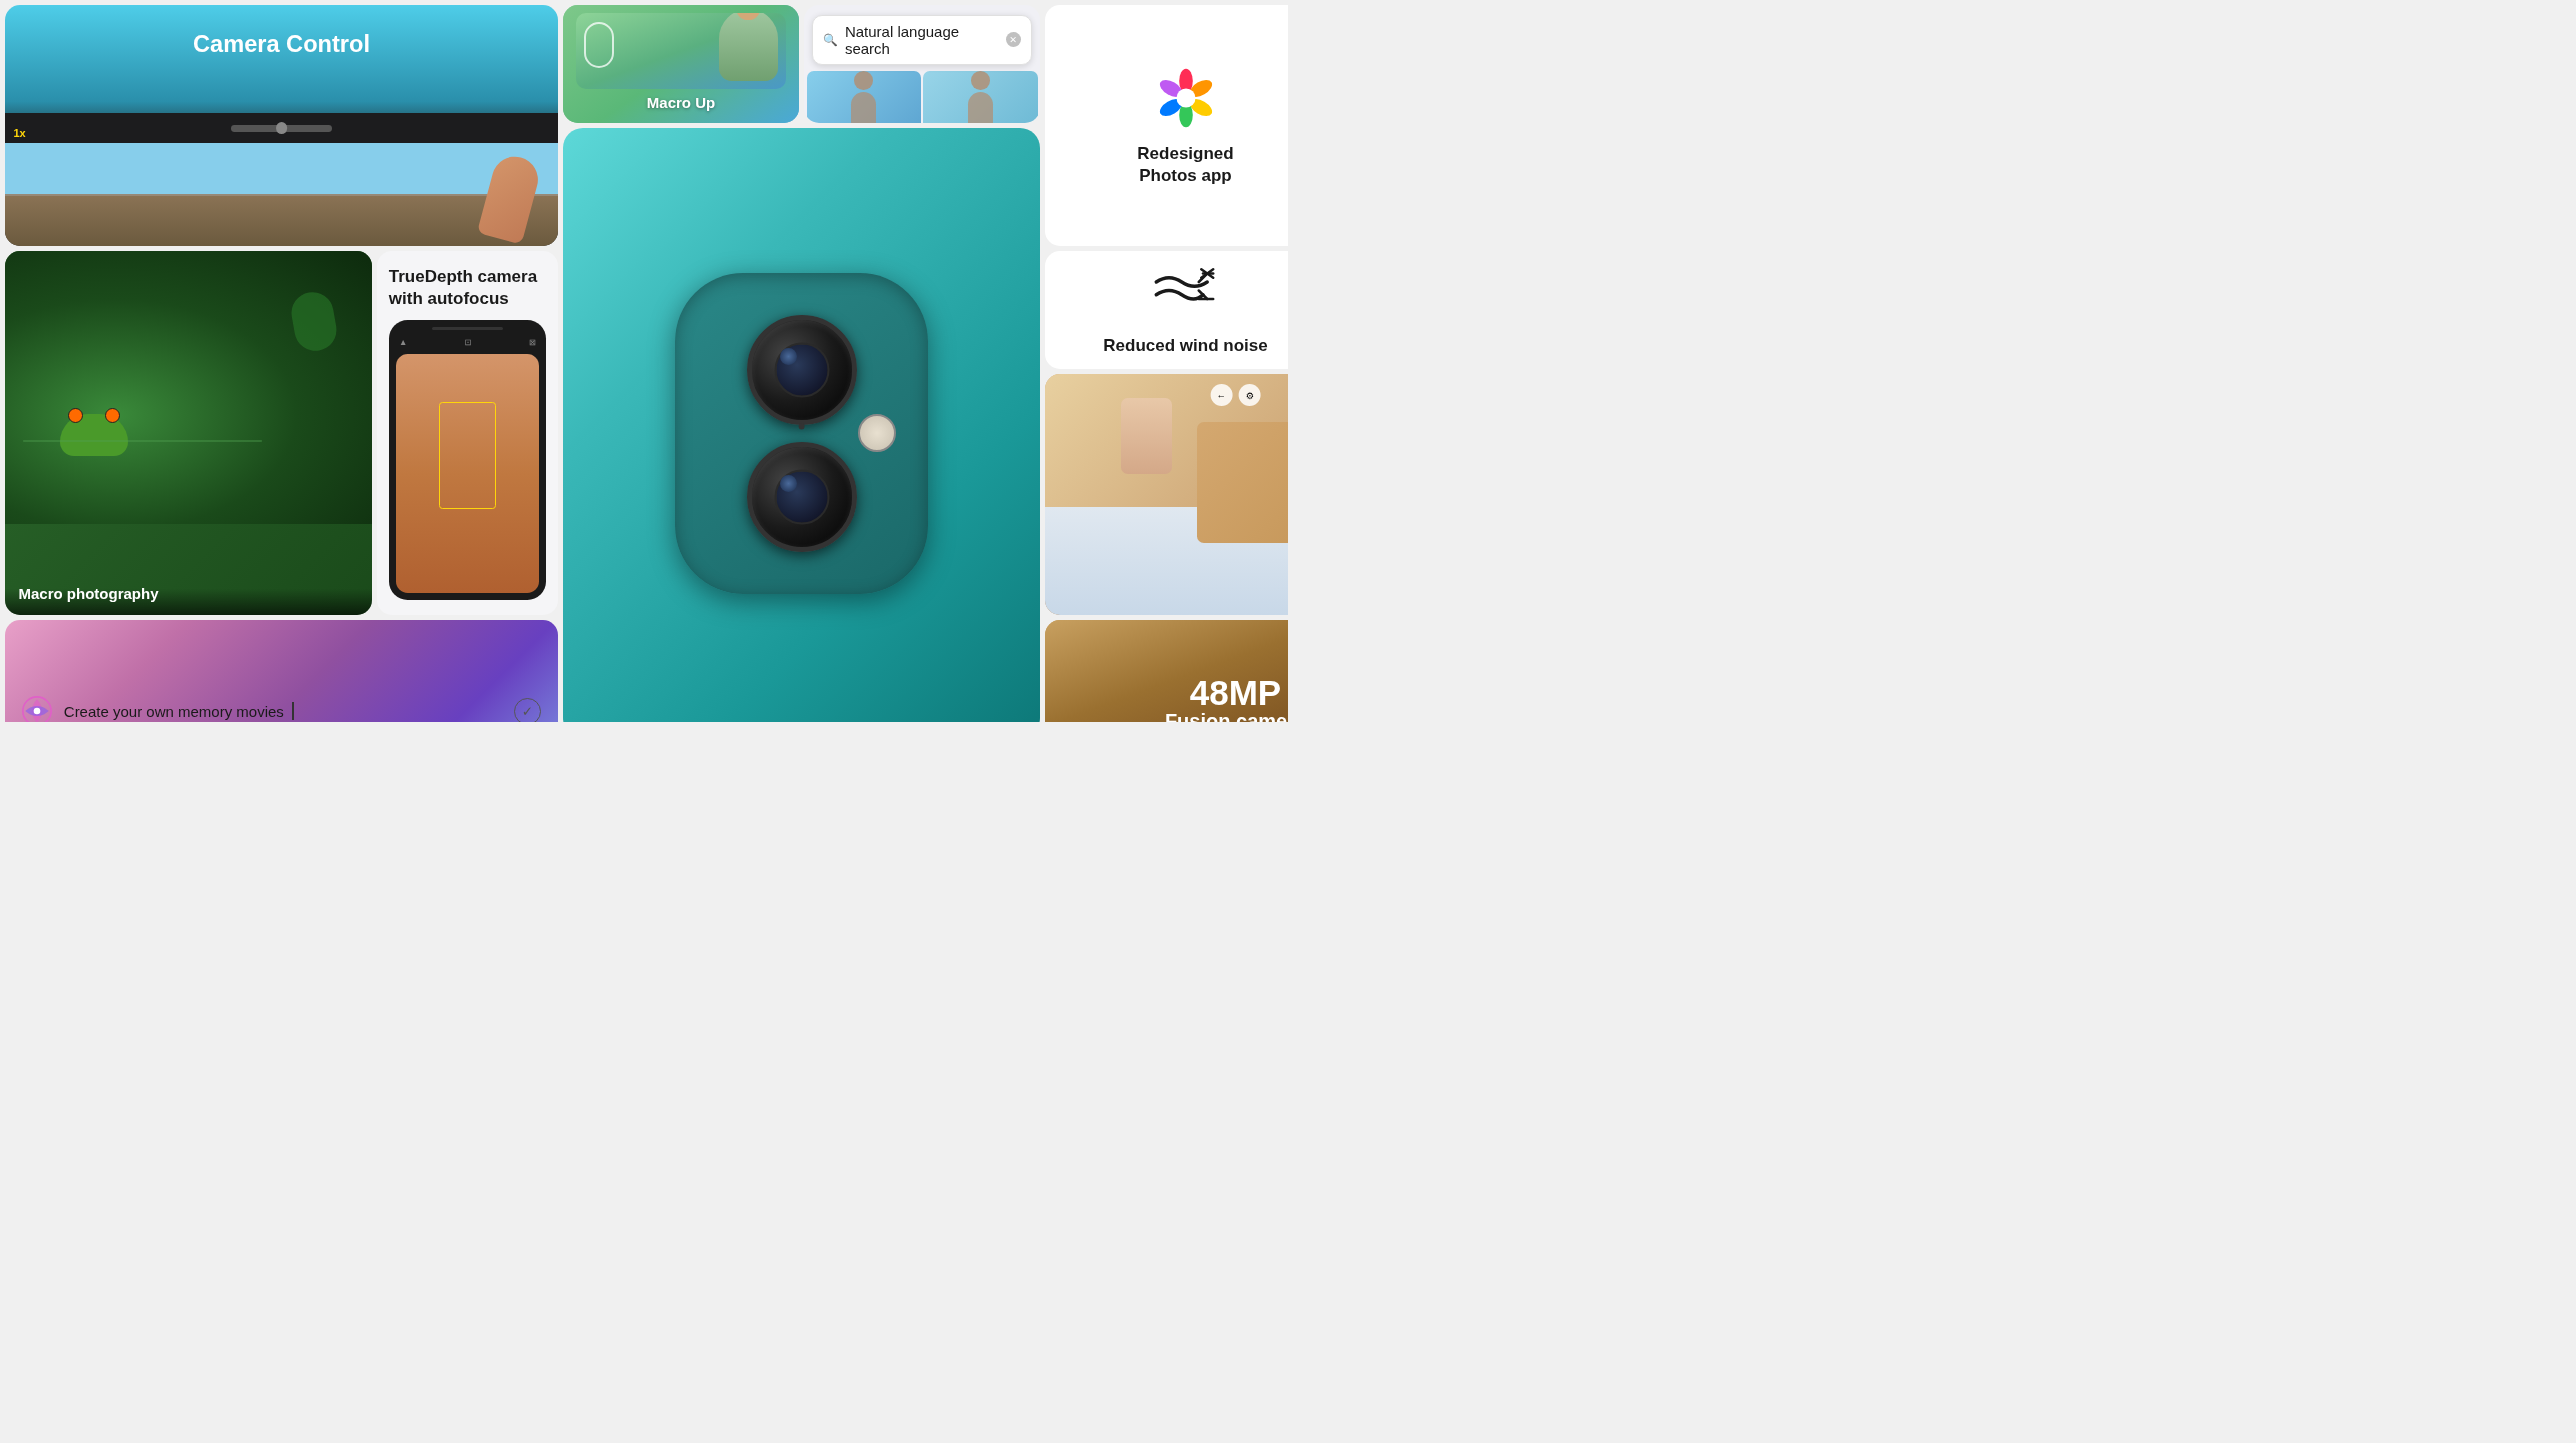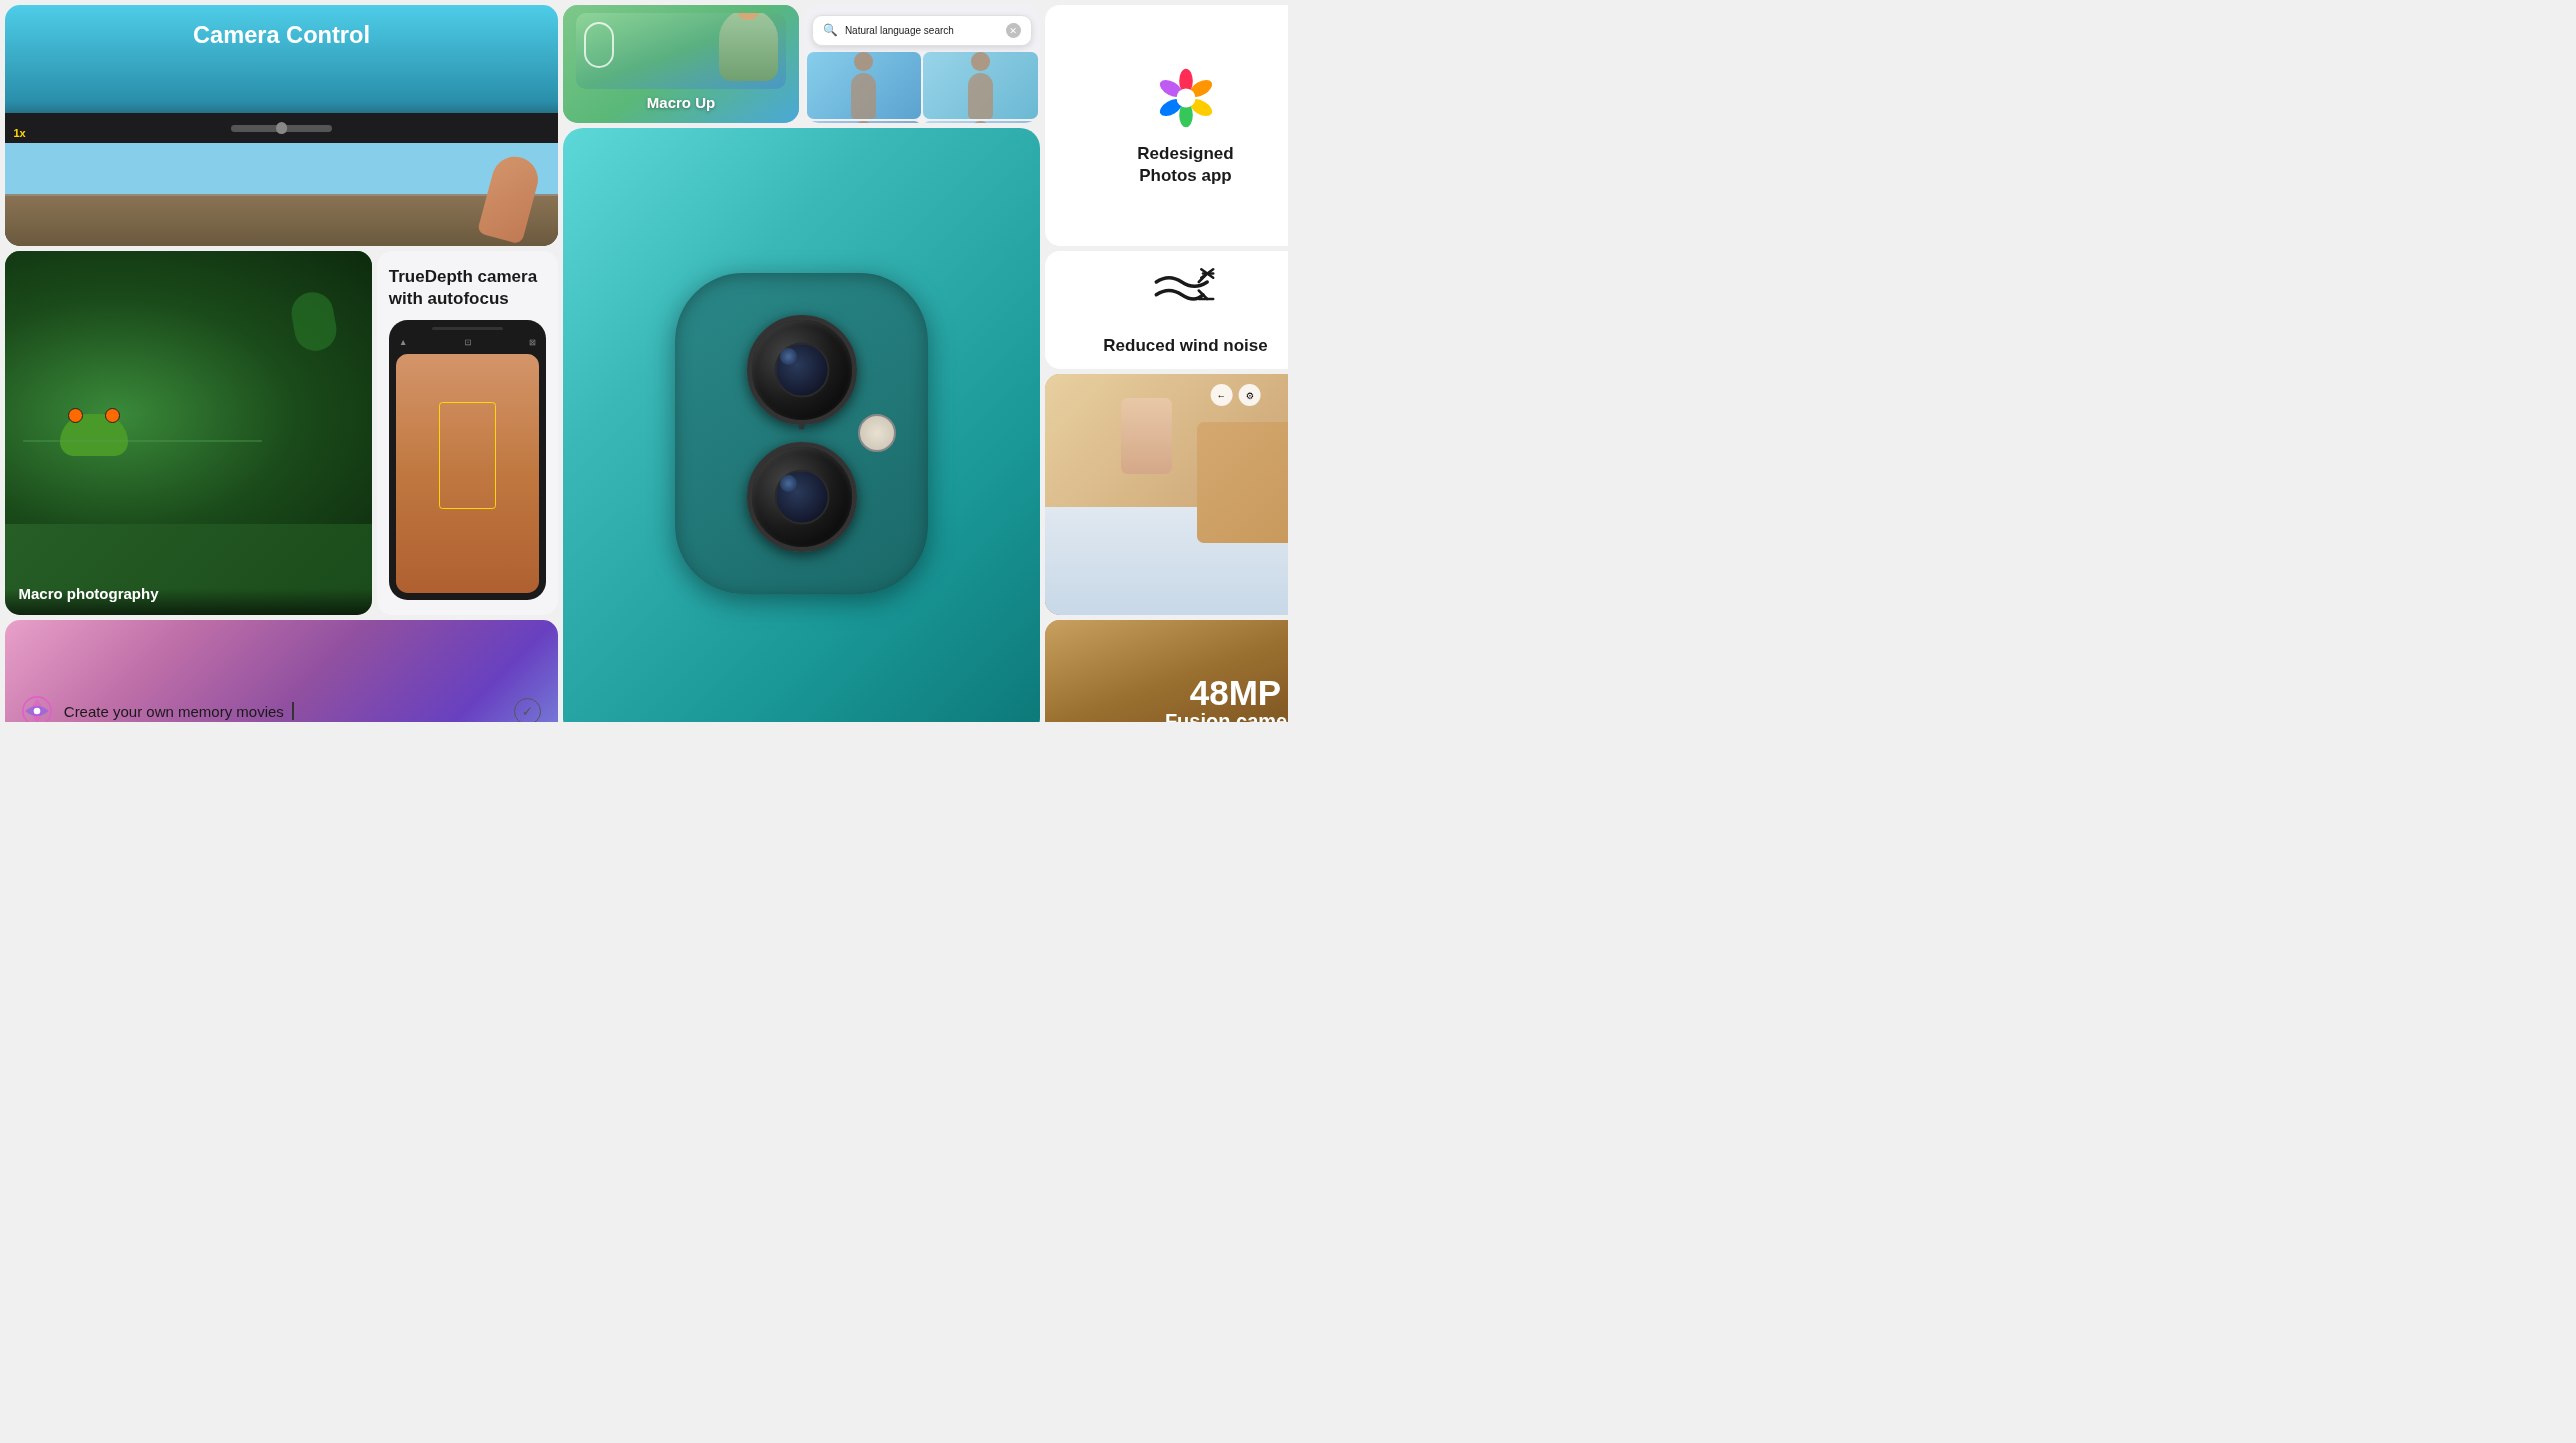--- a/index.html
+++ b/index.html
@@ -28,21 +28,21 @@
     }
 
     
     .tile-camera-control {
       grid-column: 1 / 4;
       grid-row: 1 / 3;
       background: linear-gradient(180deg, #4ecde8 0%, #2a8fab 40%, #1a1a1a 60%, #2a2a2a 100%);
       display: flex;
       flex-direction: column;
       justify-content: flex-start;
-      padding: 17px;
+      padding: 26px;
     }
     .tile-camera-control .title {
       color: white;
       font-size: 23.6px;
       font-weight: 700;
       text-align: center;
       width: 100%;
     }
     .camera-control-visual {
       position: absolute;
@@ -154,21 +154,21 @@
       box-shadow: 0 1.7px 6.8px rgba(0,0,0,0.12);
       border: 0.8px solid #e0e0e0;
       z-index: 2;
     }
     .search-icon-svg {
       color: #999;
       font-size: 11.8px;
       flex-shrink: 0;
     }
     .search-text {
-      font-size: 10px;
+      font-size: 15px;
       color: #1a1a1a;
       flex: 1;
     }
     .search-clear {
       width: 15px;
       height: 15px;
       background: #c0c0c0;
       border-radius: 50%;
       display: flex;
       align-items: center;

